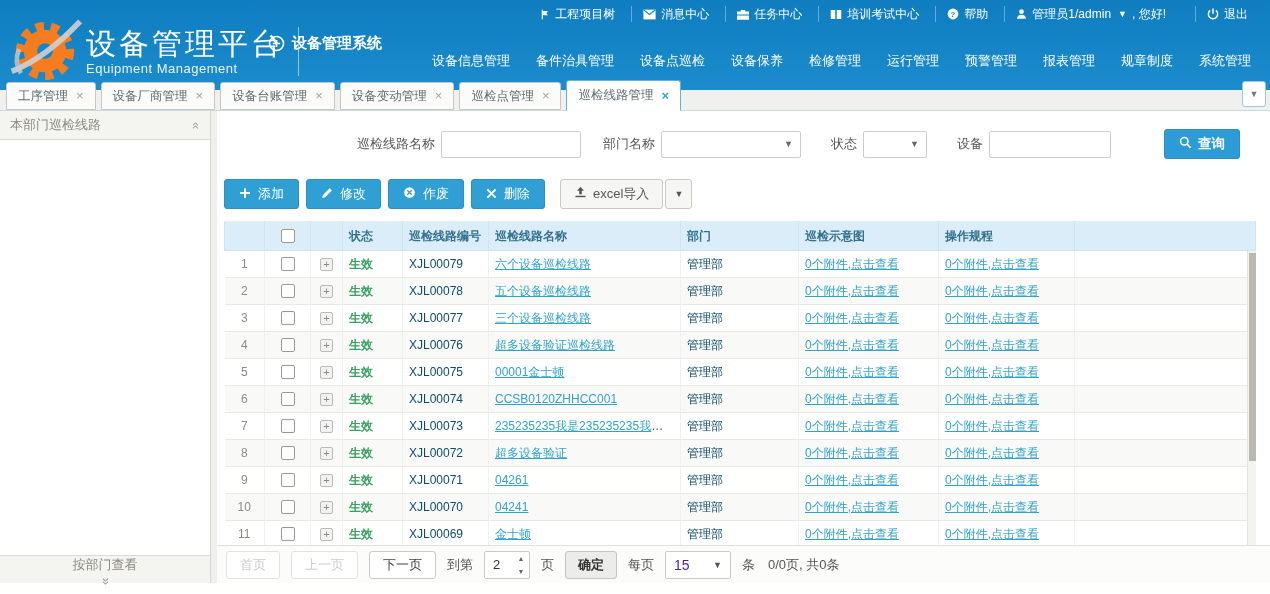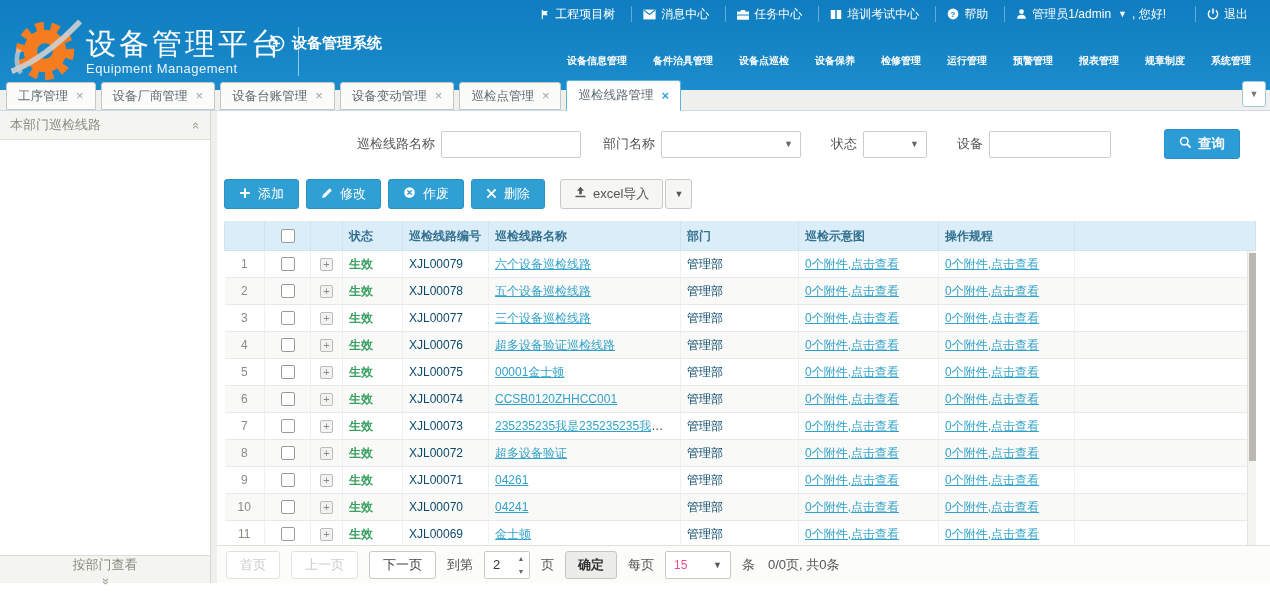--- a/index.html
+++ b/index.html
@@ -18,21 +18,21 @@
   .sys-icon svg { display:block; }
   .top-menu { position:absolute; top:0; right:6px; height:28px; display:flex; align-items:center; font-size:12px; }
   .tm-item { display:flex; align-items:center; gap:5px; padding:0 11px; height:16px; cursor:pointer;
     border-left:1px solid rgba(255,255,255,.35); white-space:nowrap; }
   .tm-item:first-child { border-left:none; }
   .tm-item.gap { margin-left:18px; }
   .tm-icon { display:inline-flex; }
   .tm-caret { display:none; font-size:9px; margin-left:2px; }
   .tm-caret.show { display:inline; }
   .main-nav { position:absolute; right:6px; top:48px; display:flex; }
-  .nav-item { padding:0 13px; font-size:10px; font-weight:bold; color:#fff; text-decoration:none;
+  .nav-item { padding:0 13px; font-size:13px; font-weight:normal; color:#fff; text-decoration:none;
     cursor:pointer; white-space:nowrap; line-height:26px; }
 
   
   .tabbar { position:relative; height:21px; background:#f0f0ee; border-bottom:1px solid #ccd9e2;
     display:flex; align-items:flex-end; padding:0 30px 0 6px; }
   .tab { display:flex; align-items:center; gap:8px; height:28px; margin-right:5px; padding:0 11px;
     background:#fbfbfa; border:1px solid #c6c6c3; border-radius:3px 3px 0 0; font-size:12.5px;
     color:#5f6b72; cursor:pointer; white-space:nowrap; }
   .tab-close { font-size:13px; color:#9aa4aa; cursor:pointer; line-height:10px; }
   .tab.active { background:#fff; border:1px solid #5fb2d8; border-bottom-color:#fff; height:31px;
@@ -106,21 +106,21 @@
   .pg-btn.disabled { color:#ccc; border-color:#e2e2df; cursor:default; }
   .pg-spin { display:flex; height:28px; border:1px solid #c9c9c5; border-radius:2px; background:#fff; }
   .pg-spin-val { width:28px; display:flex; align-items:center; padding-left:8px; font-size:13px; color:#333; }
   .pg-spin-arrows { width:16px; display:flex; flex-direction:column; }
   .pg-spin-arrows span { flex:1; display:flex; align-items:center; justify-content:center; font-size:7px;
     color:#666; cursor:pointer; }
   .pg-confirm { height:28px; padding:0 12px; background:#ececea; border:1px solid #c5c5c1; border-radius:3px;
     font-size:13px; font-weight:bold; color:#333; cursor:pointer; }
   .pg-select { width:66px; height:28px; border:1px solid #c9c9c5; border-radius:2px; background:#fff;
     display:flex; align-items:center; justify-content:space-between; padding:0 8px; cursor:pointer; }
-  .pg-select .val { font-size:12px; color:#ec4899; }
+  .pg-select .val { font-size:14px; color:#4c1d95; }
   .pg-select .car { font-size:9px; color:#555; }
   .pg-summary { margin-left:2px; }
 </style>
 </head>
 <body>
 
 <div class="header">
   <div class="logo-area">
     <svg class="logo-gear" viewBox="0 0 80 80">
       <circle cx="40" cy="40" r="26" fill="none" stroke="#f57d20" stroke-width="11" stroke-dasharray="8.5 7.5"></circle>

